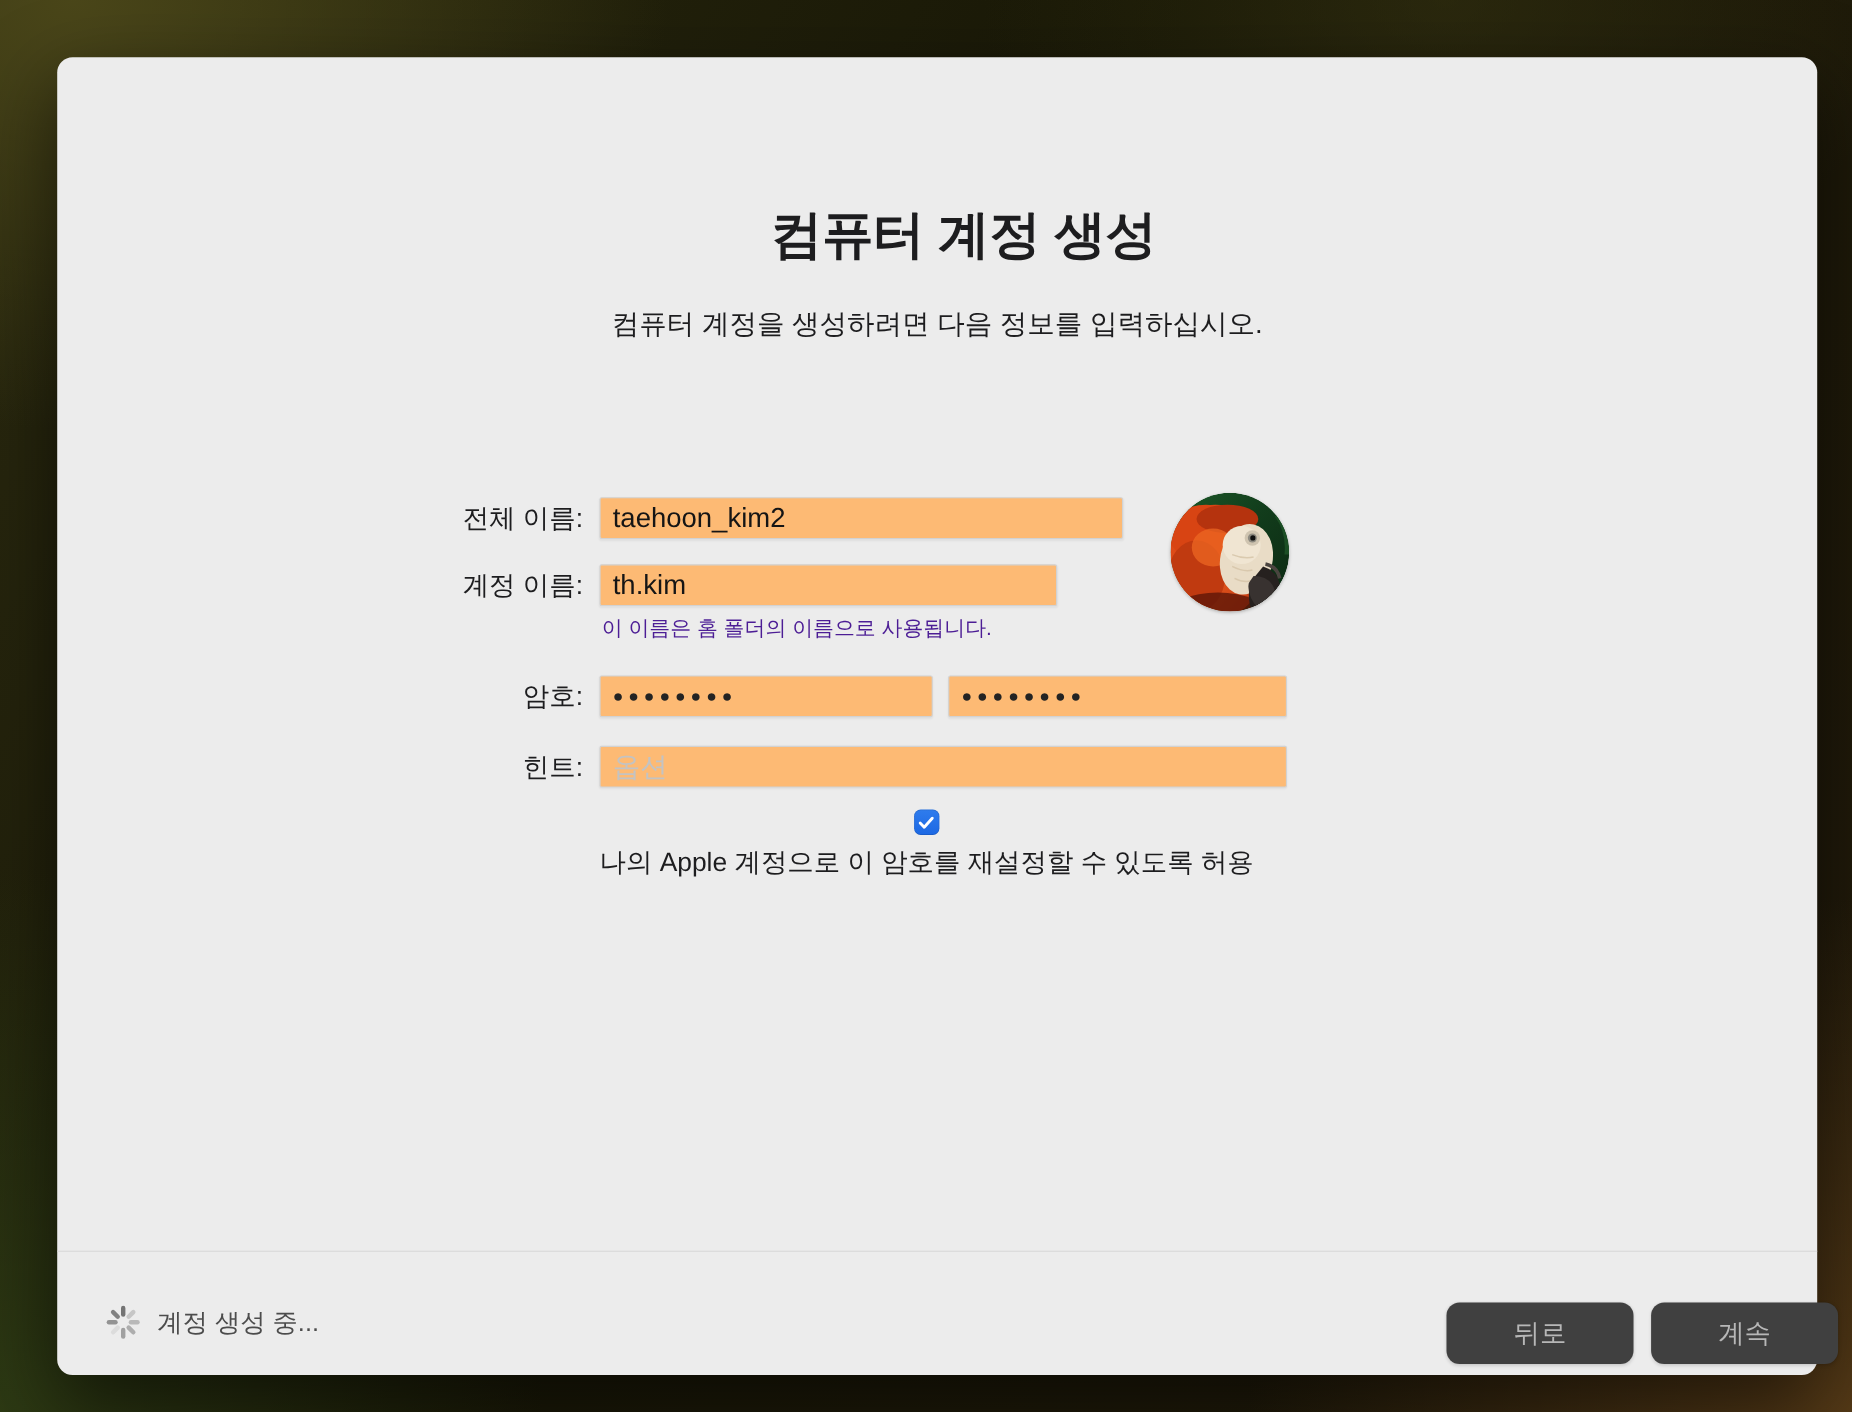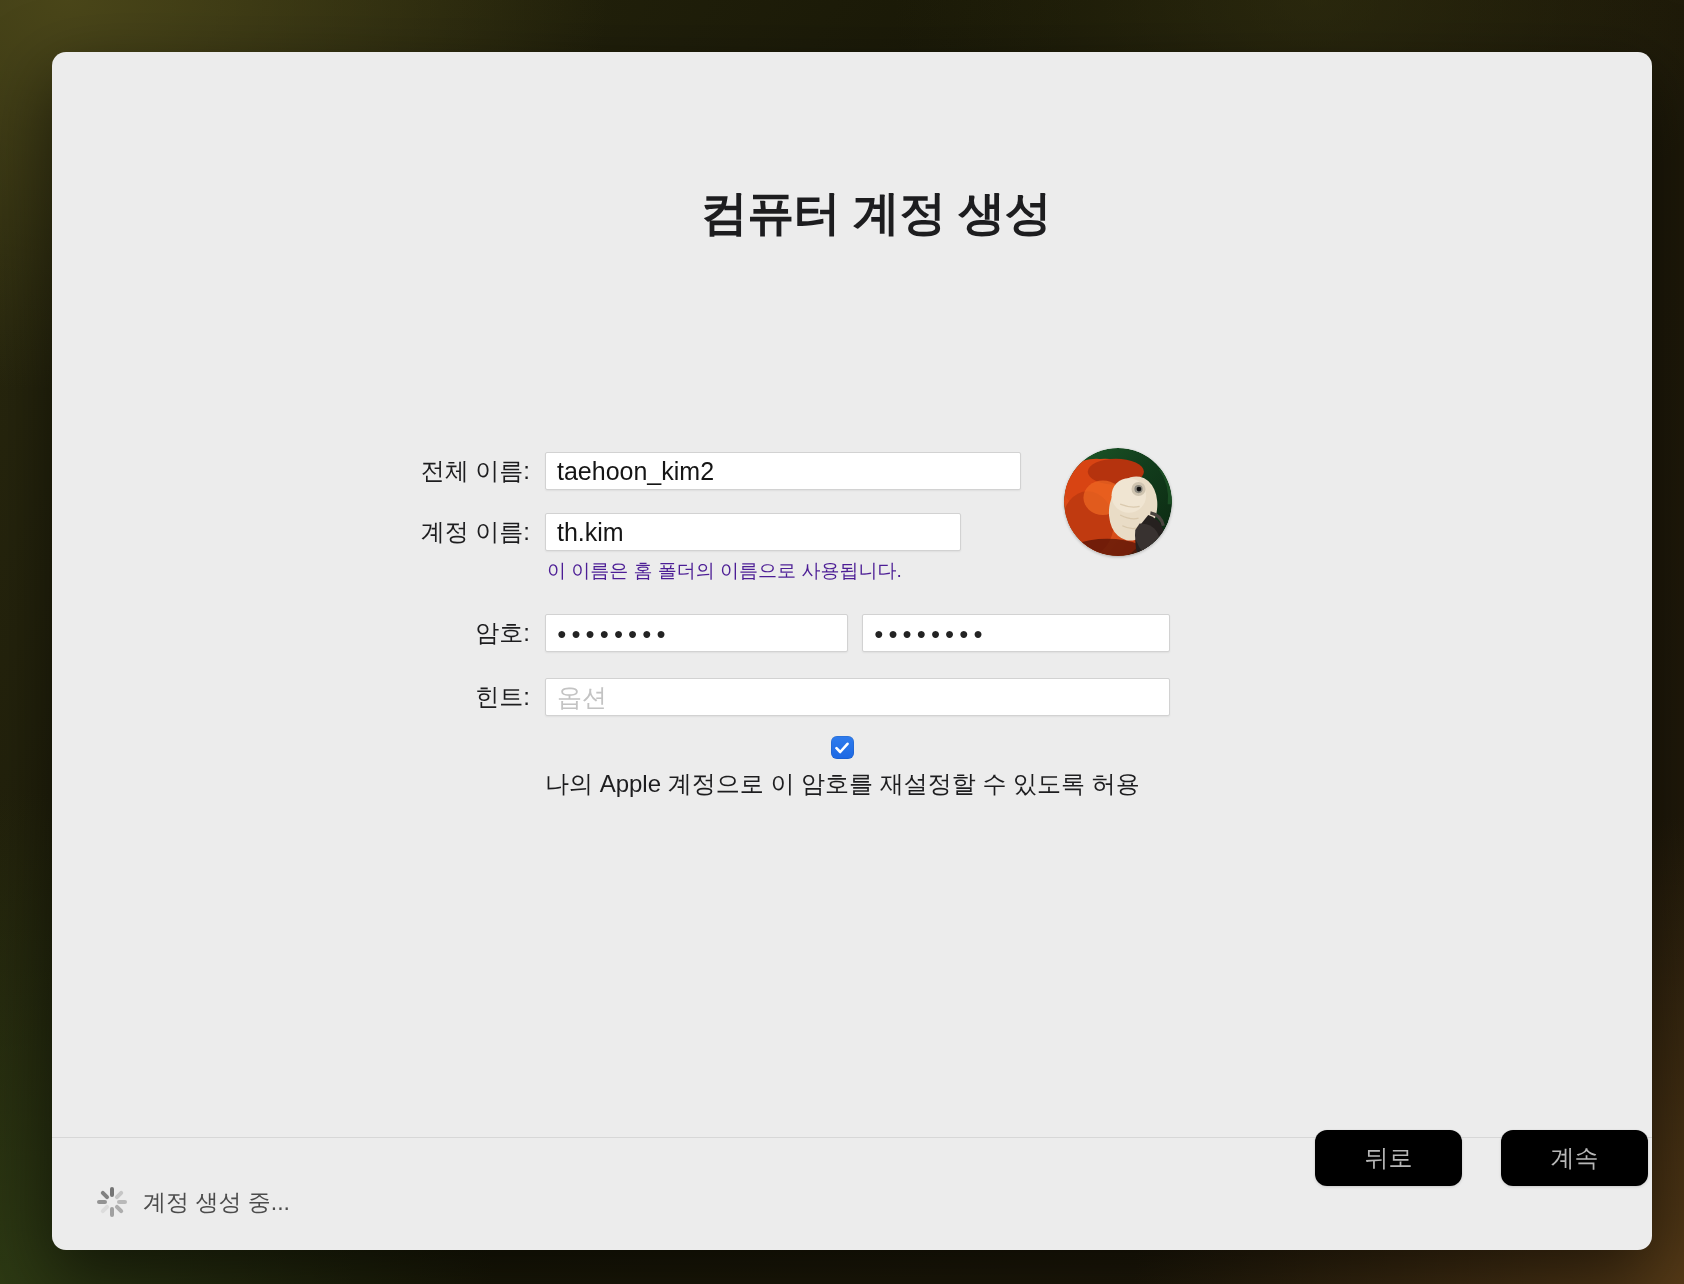--- a/index.html
+++ b/index.html
@@ -47,21 +47,21 @@
     display: flex; align-items: center; justify-content: flex-end;
     font-size: 24px; color: #1d1d1f;
   }
   .lbl-fullname { top: 400px; }
   .lbl-account  { top: 461px; }
   .lbl-password { top: 562px; }
   .lbl-hint     { top: 626px; }
 
   .text-input {
     position: absolute; height: 38px;
-    background: #ffffff;
+    background: #fdba74;
     border: 1px solid #d2d2d2;
     border-radius: 2px;
     box-shadow: 0 1px 2px rgba(0,0,0,0.06);
     font-family: "Liberation Sans", "DejaVu Sans", sans-serif;
     font-size: 25px; color: #151515;
     padding: 0 11px;
     outline: none;
   }
   .text-input::placeholder { color: #c3c3c3; }
 
@@ -126,38 +126,39 @@
   .sp3 { transform: rotate(90deg);  opacity: .40; }
   .sp4 { transform: rotate(135deg); opacity: .50; }
   .sp5 { transform: rotate(180deg); opacity: .60; }
   .sp6 { transform: rotate(225deg); opacity: .12; }
   .sp7 { transform: rotate(270deg); opacity: .70; }
   .sp8 { transform: rotate(315deg); opacity: .85; }
 
   .status-text { font-size: 23px; color: #4c4c4c; }
 
   .footer-btn {
-    position: absolute; top: 1078px; width: 147px; height: 56px;
-    background: #000000;
+    position: absolute; top: 1132px; width: 170px; height: 56px;
+    background: #404040;
     border: none; border-radius: 12px;
     box-shadow: 0 1px 3px rgba(0,0,0,0.13), 0 0 0 0.5px rgba(0,0,0,0.03);
     font-family: "Liberation Sans", "DejaVu Sans", sans-serif;
     font-size: 24px; color: #b7b7b7;
   }
   .btn-back     { left: 1263px; }
   .btn-continue { left: 1425px; margin-left: 24px; }
 </style>
 </head>
 <body>
 
 <div class="wallpaper"></div>
 
 <div class="window">
 
   <h1 class="page-title">컴퓨터 계정 생성</h1>
+  <div class="page-subtitle">컴퓨터 계정을 생성하려면 다음 정보를 입력하십시오.</div>
 
   <div class="field-label lbl-account">계정 이름:</div>
   <div class="field-label lbl-fullname">전체 이름:</div>
   <div class="field-label lbl-password">암호:</div>
   <div class="field-label lbl-hint">힌트:</div>
 
   <input class="text-input inp-fullname" type="text" value="taehoon_kim2" style="">
   <input class="text-input inp-account" type="text" value="th.kim" style="">
   <div class="field-help">이 이름은 홈 폴더의 이름으로 사용됩니다.</div>
 

